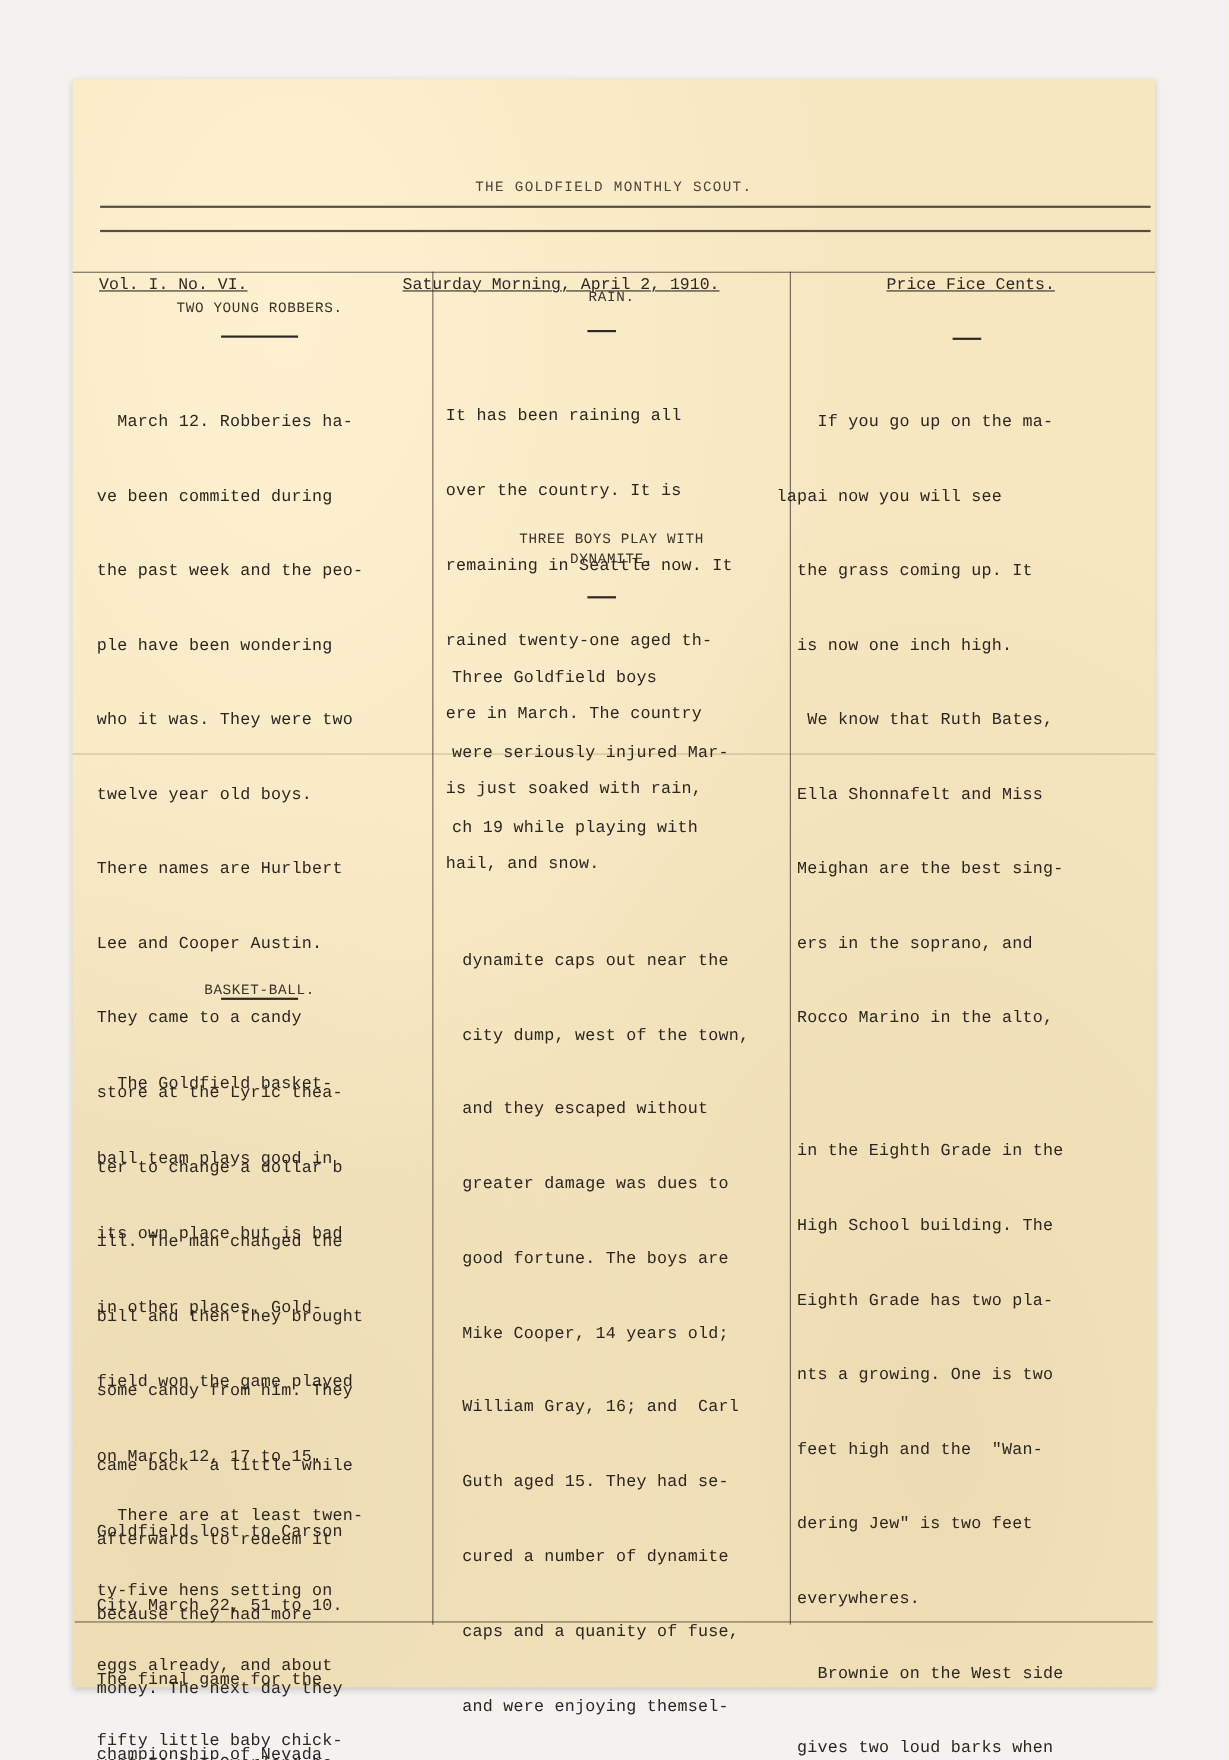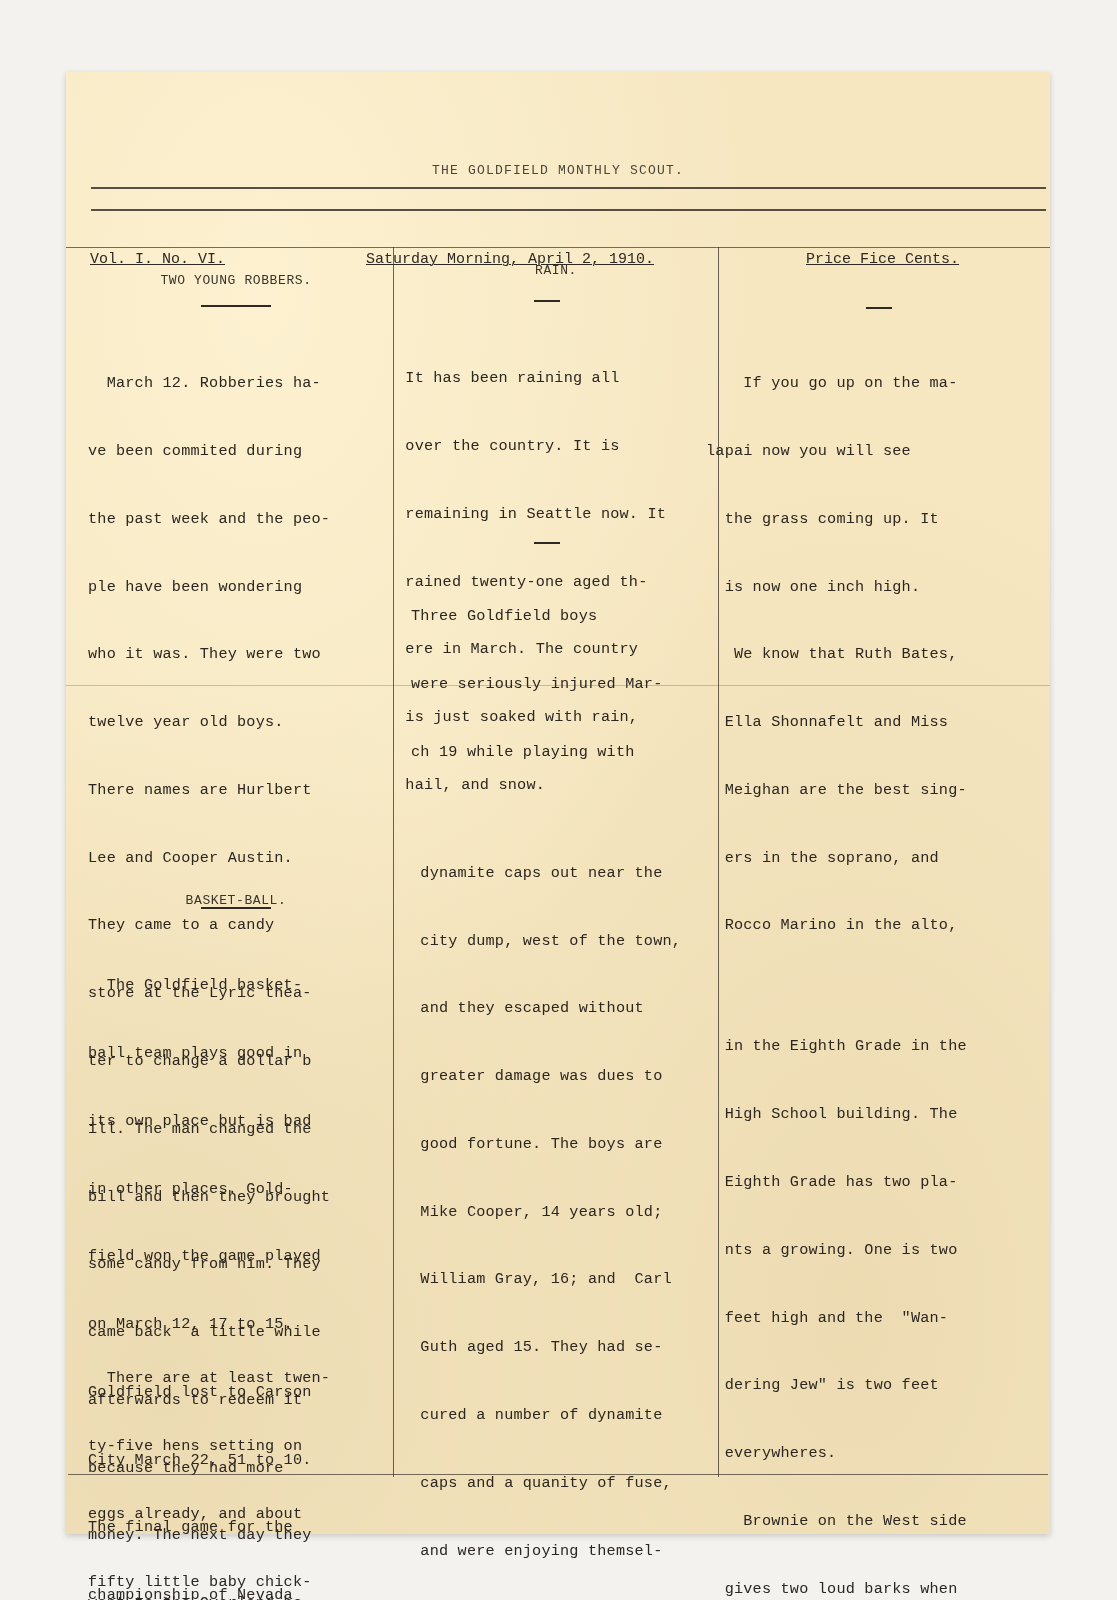--- a/index.html
+++ b/index.html
@@ -140,20 +140,24 @@
   <div class="col" style="left:330px; top:250px;">
     <span class="ln"> It has been raining all</span>
     <span class="ln"> over the country. It is</span>
     <span class="ln"> remaining in Seattle now. It</span>
     <span class="ln"> rained twenty-one aged th-</span>
     <span class="ln"> ere in March. The country</span>
     <span class="ln"> is just soaked with rain,</span>
     <span class="ln"> hail, and snow.</span>
   </div>
 
+  <div class="head" style="left:340px; width:300px; top:410px;">
+    <div>THREE BOYS PLAY WITH</div>
+    <div>DYNAMITE.</div>
+  </div>
   <div class="dash" style="left:468px; width:26px; top:470px;"></div>
   <div class="col" style="left:345px; top:488px;">
     <span class="ln" style="padding-left:0px;">Three Goldfield boys</span>
     <span class="ln">were seriously injured Mar-</span>
     <span class="ln">ch 19 while playing with</span>
     <span class="ln" style="height:8px;"></span>
     <span class="ln"> dynamite caps out near the</span>
     <span class="ln"> city dump, west of the town,</span>
     <span class="ln"> and they escaped without</span>
     <span class="ln"> greater damage was dues to</span>

